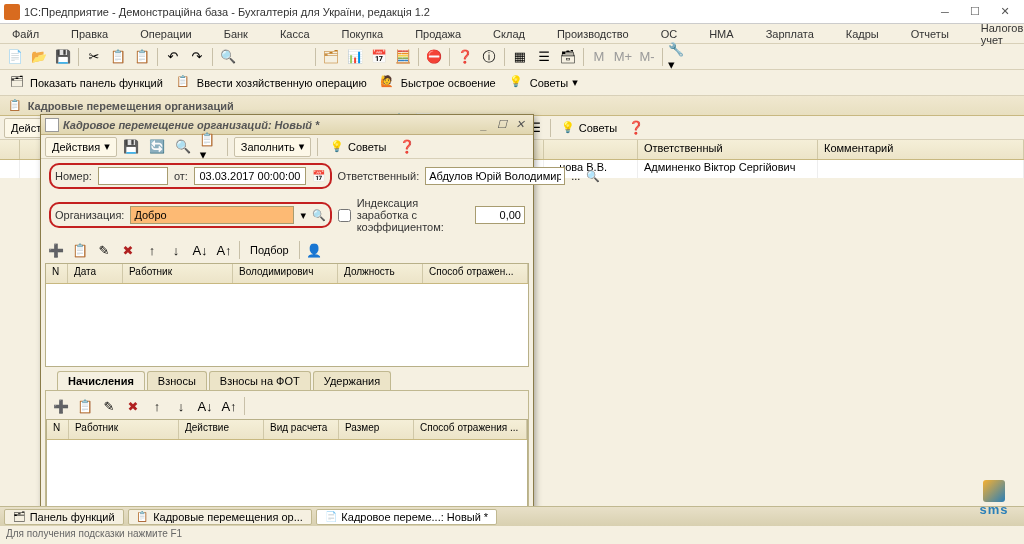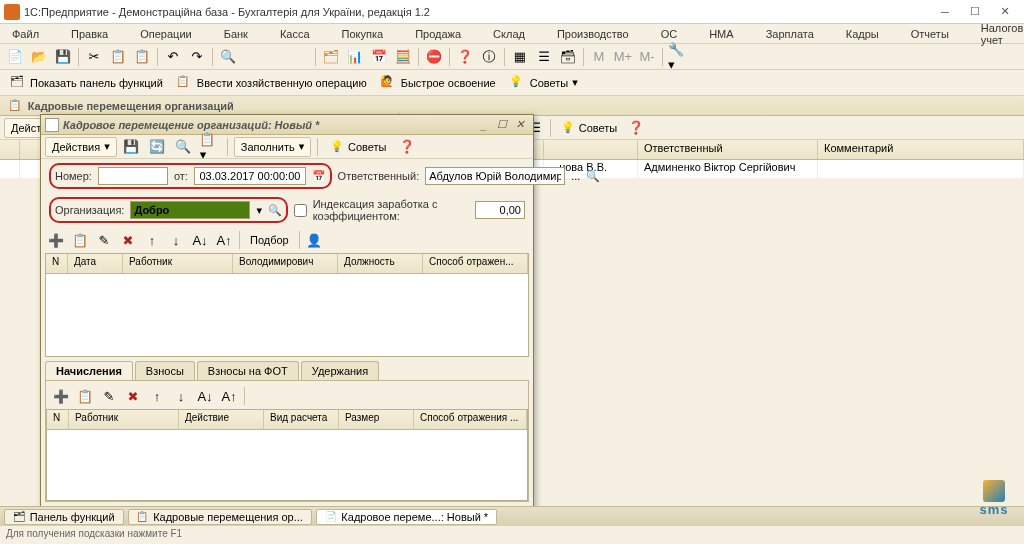--- a/index.html
+++ b/index.html
@@ -28,21 +28,21 @@
 .modal-title .ico { width: 14px; height: 14px; background: #fff; border: 1px solid #999; margin-right: 4px; }
 .modal-title .t { flex: 1; font-weight: bold; color: #555; }
 .modal-title .wbtn { width: 18px; height: 16px; display: flex; align-items: center; justify-content: center; cursor: pointer; font-size: 11px; color: #555; }
 .modal-act { height: 24px; display: flex; align-items: center; padding: 0 4px; gap: 4px; border-bottom: 1px solid #d8d0b8; }
 .form-row { display: flex; align-items: center; padding: 4px 8px; gap: 6px; }
 .form-row label { color: #333; }
 .txt { border: 1px solid #a89c70; background: #fff; height: 18px; padding: 0 3px; }
 .red-hl { border: 2px solid #c42020; border-radius: 10px; padding: 2px 4px; display: flex; align-items: center; gap: 6px; }
 .tabs { display: flex; gap: 2px; padding: 0 4px; margin-top: 4px; }
 .tab { padding: 3px 10px; background: #ece4c8; border: 1px solid #c0b890; border-bottom: none; border-radius: 3px 3px 0 0; cursor: pointer; }
-.tab.active { background: #f5f0e1; font-weight: bold; }
+.tab.active { background: #f5f0e1; font-weight: bold; margin-left: 12px; }
 .grid { border: 1px solid #b8b088; margin: 0 4px; background: #fff; }
 .grid-head { display: flex; background: linear-gradient(#f5efd8, #ece4c8); height: 20px; border-bottom: 1px solid #c8b880; }
 .grid-head .c { padding: 2px 6px; border-right: 1px solid #d0c8a8; font-size: 10px; }
 .grid-body { height: 82px; background: #fff; }
 .grid-tb { display: flex; align-items: center; gap: 2px; padding: 2px 4px; }
 .footer-bar { position: absolute; bottom: 18px; left: 0; right: 0; height: 20px; background: linear-gradient(#e8e0c8, #d8d0b0); display: flex; align-items: center; padding: 0 4px; gap: 4px; border-top: 1px solid #c0b890; }
 .footer-bar .ftab { padding: 1px 8px; background: #f5f0e1; border: 1px solid #c0b890; border-radius: 2px; cursor: pointer; display: flex; align-items: center; gap: 4px; font-size: 10px; }
 .statusbar { position: absolute; bottom: 0; left: 0; right: 0; height: 18px; background: #f5f0e1; padding: 2px 6px; color: #666; font-size: 10px; }
 .sms-logo { position: absolute; right: 4px; bottom: 22px; width: 52px; height: 48px; display:flex; flex-direction:column; align-items:center; justify-content:center; }
 .sms-logo .cube { width: 22px; height: 22px; background: linear-gradient(135deg,#f7b030,#2a7fb8); border-radius: 3px; }
@@ -227,21 +227,21 @@
     </div>
     <label>Ответственный:</label>
     <input class="txt" style="width: 140px;" value="Абдулов Юрій Володимирович">
     <span style="cursor:pointer">...</span>
     <span style="cursor:pointer">🔍</span>
   </div>
 
   <div class="form-row">
     <div class="red-hl">
       <label>Организация:</label>
-      <input class="txt" style="width: 120px; background: #4d7c0f; font-weight: bold;" value="Добро">
+      <input class="txt" style="width: 164px; background: #fdba74;" value="Добро">
       <span style="cursor:pointer">▾</span>
       <span style="cursor:pointer">🔍</span>
     </div>
     <input type="checkbox" style="">
     <label>Индексация заработка с коэффициентом:</label>
     <input class="txt" style="width: 50px; text-align: right; margin-left: 16px;" value="0,00">
   </div>
 
   <div class="grid-tb">
     <div class="tbtn ico-green">➕</div>

